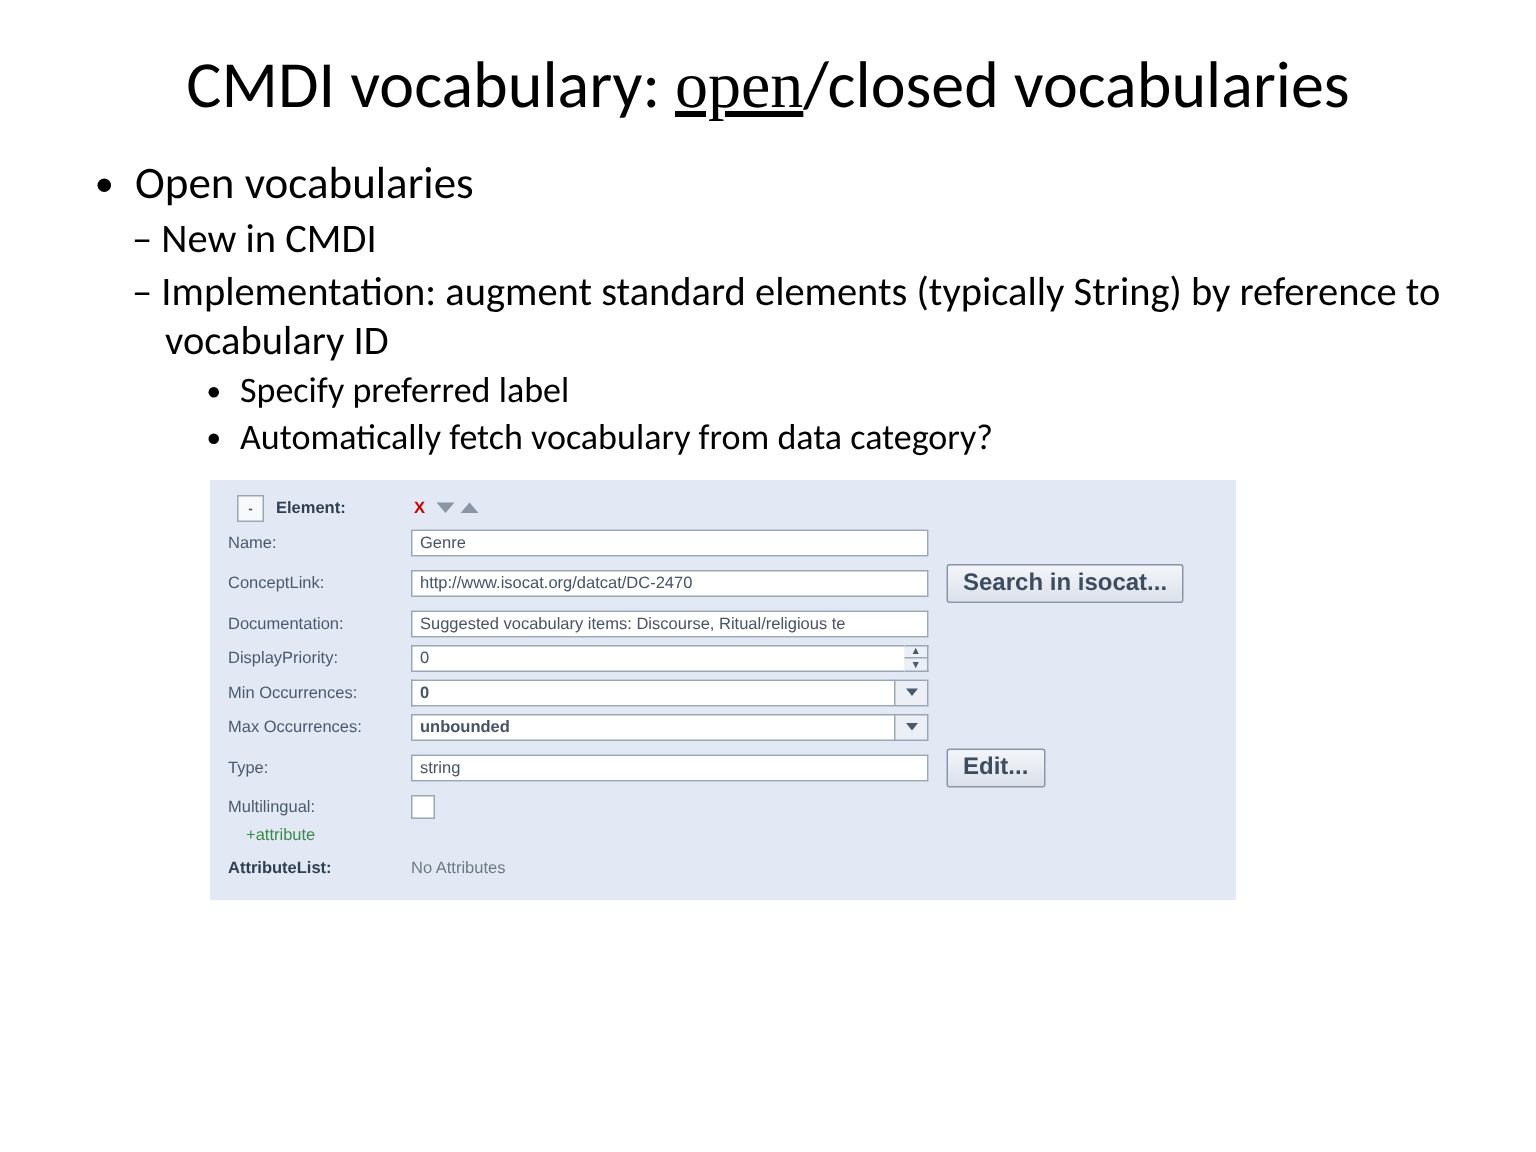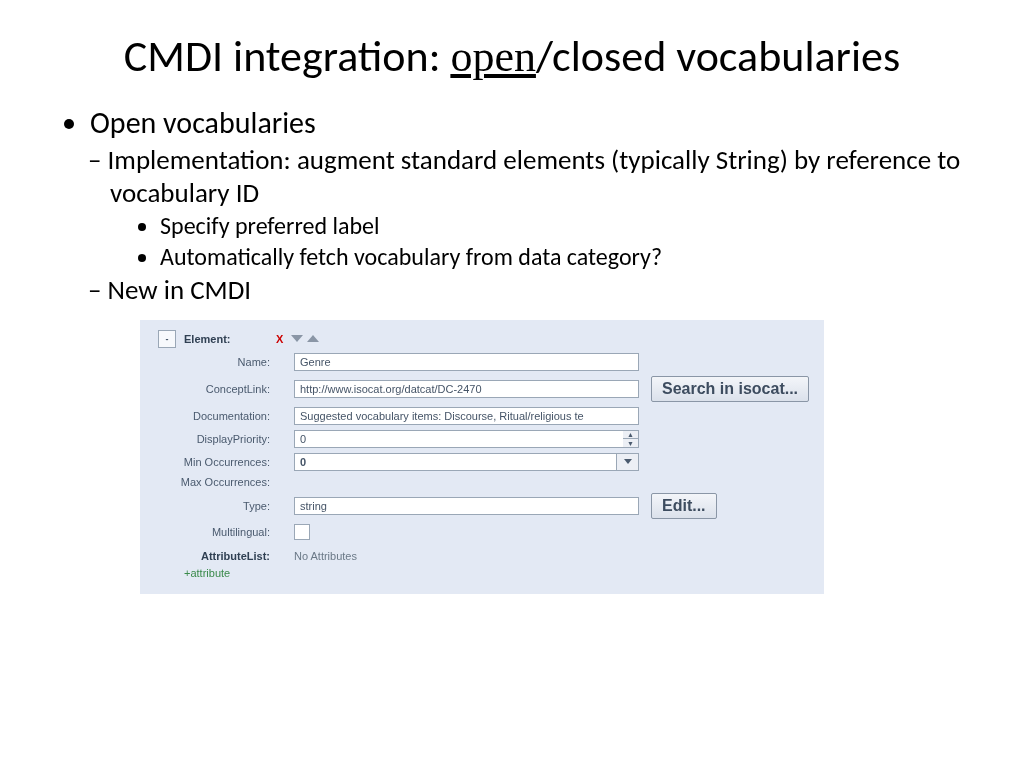--- a/index.html
+++ b/index.html
@@ -61,22 +61,22 @@
     font-size: 11px;
     color: #455467;
   }
   .row {
     display: flex;
     align-items: center;
     margin-bottom: 5px;
   }
   .label {
     width: 118px;
-    text-align: right;
-    padding-right: 24px;
+    text-align: left;
+    padding-right: 4px;
     color: #4a5a6e;
     flex-shrink: 0;
   }
   .control-col {
     width: 345px;
     flex-shrink: 0;
   }
   .after-col {
     padding-left: 12px;
   }
@@ -214,35 +214,35 @@
     color: #3a8a4a;
     cursor: pointer;
     font-size: 11px;
   }
 </style>
 </head>
 <body>
 
 <div class="slide">
   <h1 class="title">
-    <span>CMDI integration: </span><span class="underline">open</span><span>/closed vocabularies</span>
+    <span>CMDI vocabulary: </span><span class="underline">open</span><span>/closed vocabularies</span>
   </h1>
 
   <ul class="level1">
     <li>
       <span>Open vocabularies</span>
       <ul class="level2">
+        <li>New in CMDI</li>
         <li>
           <span>Implementation: augment standard elements (typically String) by reference to vocabulary ID</span>
           <ul class="level3">
             <li>Specify preferred label</li>
             <li>Automatically fetch vocabulary from data category?</li>
           </ul>
         </li>
-        <li>New in CMDI</li>
       </ul>
     </li>
   </ul>
 
   <div class="panel">
     <div class="row">
       <div style="width:118px;text-align:left;padding-left:6px;display:flex;align-items:center;">
         <span class="collapse-btn">-</span>
         <span class="heading">Element:</span>
       </div>
@@ -297,43 +297,51 @@
           <input class="textbox" value="0" style="">
           <div class="combo-arrow">
               <span></span>
             </div>
         </div>
       </div>
     </div>
 
     <div class="row">
       <div class="label">Max Occurrences:</div>
+      <div class="control-col">
+        <div class="combo-wrap">
+          <input class="textbox" value="unbounded" style="">
+          <div class="combo-arrow">
+              <span></span>
+            </div>
+        </div>
+      </div>
     </div>
 
     <div class="row">
       <div class="label">Type:</div>
       <div class="control-col">
         <input class="textbox" value="string" style="">
       </div>
       <div class="after-col">
         <button class="grey-button">Edit...</button>
       </div>
     </div>
 
     <div class="row">
       <div class="label">Multilingual:</div>
       <div class="control-col">
         <div class="checkbox"></div>
       </div>
     </div>
 
+    <div class="row">
+      <div class="label"></div>
+      <div class="control-col" style="margin-left:-110px;">
+        <span class="add-attr">+attribute</span>
+      </div>
+    </div>
     <div class="row" style="margin-top:10px;">
       <div class="label attr-list">AttributeList:</div>
       <div class="control-col no-attr">No Attributes</div>
     </div>
-    <div class="row">
-      <div class="label"></div>
-      <div class="control-col" style="margin-left:-110px;">
-        <span class="add-attr">+attribute</span>
-      </div>
-    </div>
   </div>
 </div>
 
 </body></html>

